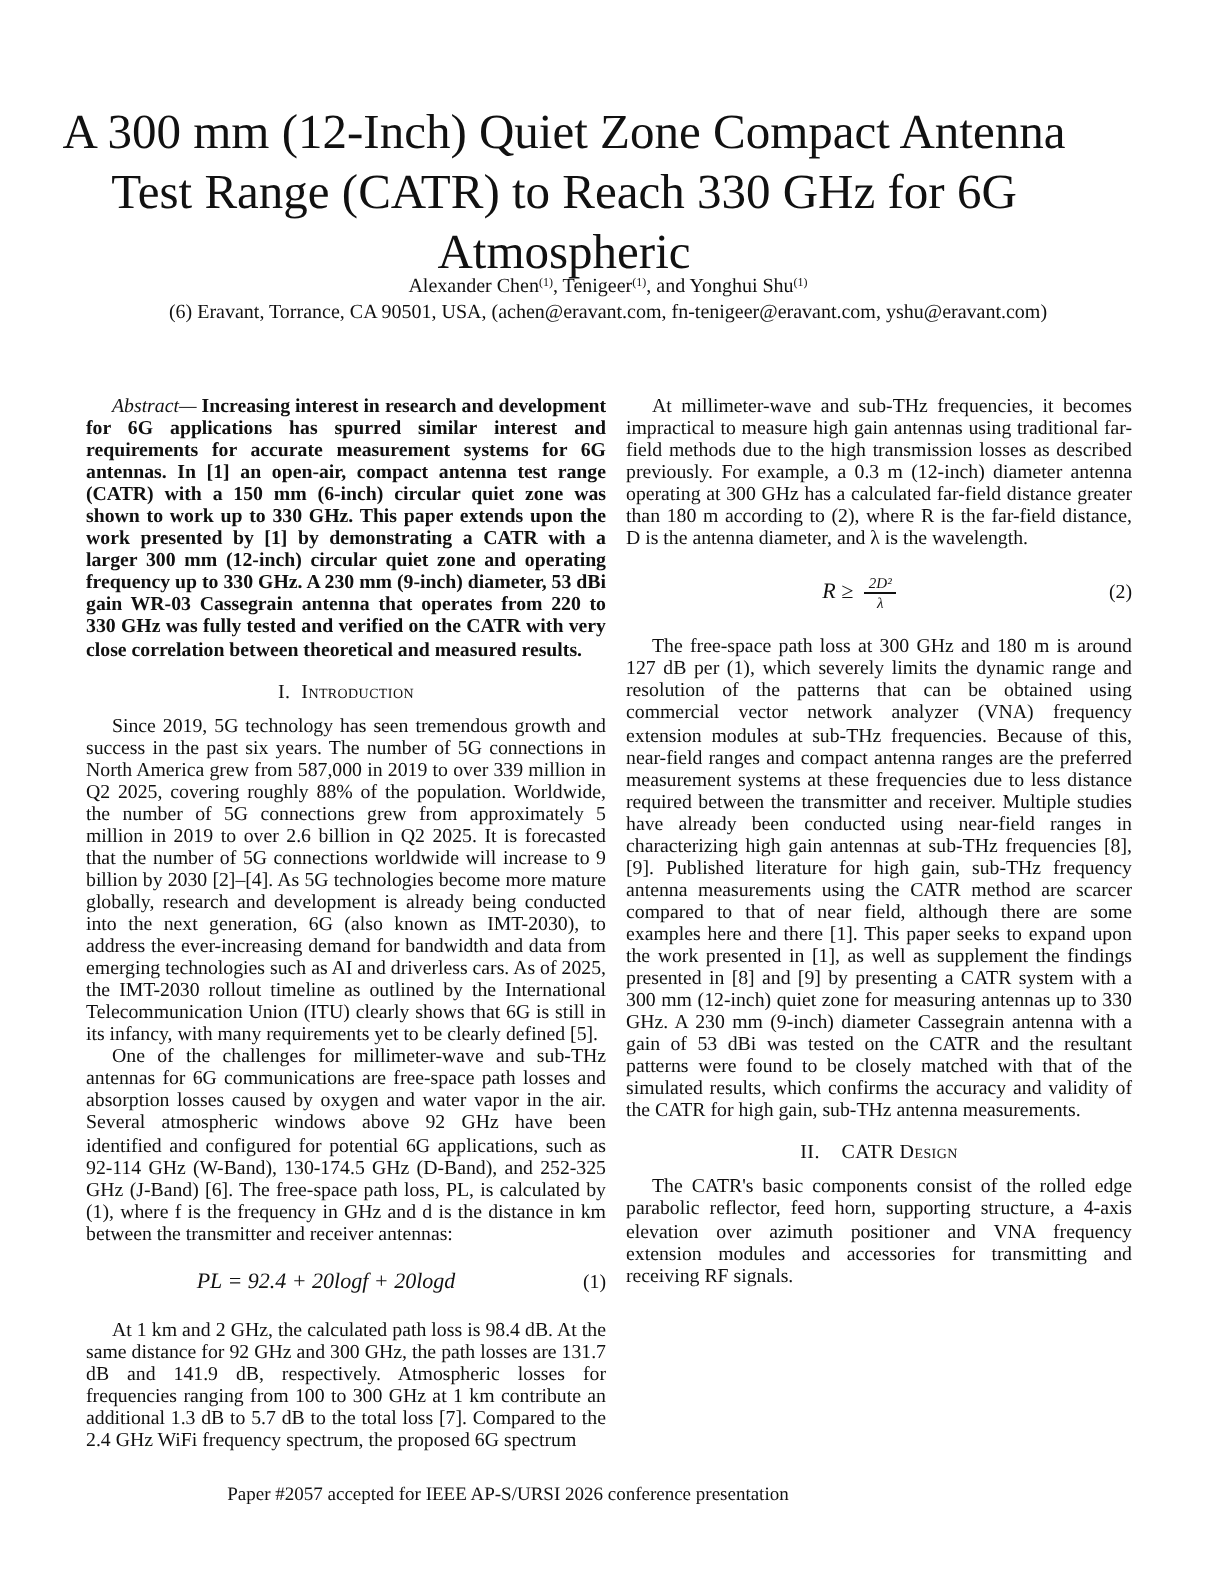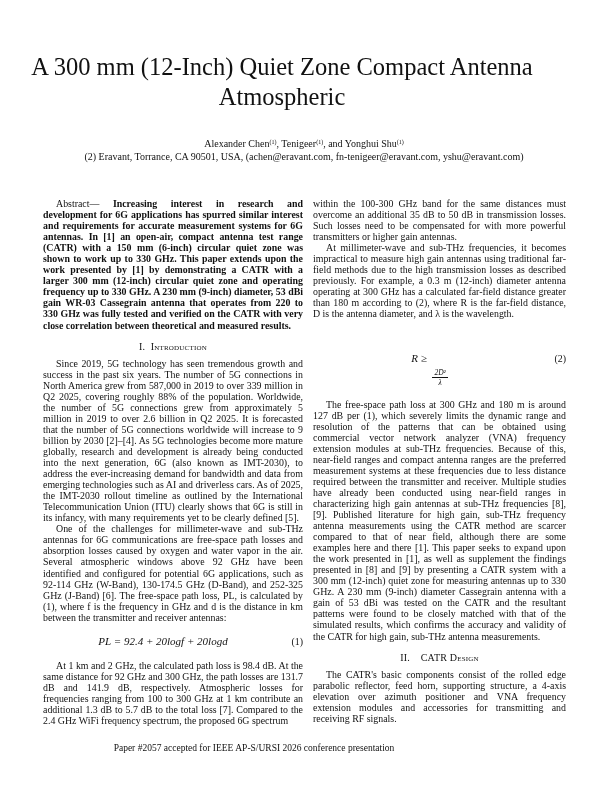--- a/index.html
+++ b/index.html
@@ -11,62 +11,62 @@
              font-size: 10px; line-height: 12px; }
   .affil { position: absolute; top: 151px; left: 0; width: 608px; text-align: center;
            font-size: 10px; line-height: 12px; }
   sup { font-size: 6px; vertical-align: 3px; line-height: 0; }
   .col { position: absolute; top: 198px; font-size: 9.9px; line-height: 11.05px; text-align: justify; }
   .col.left { left: 43px; width: 260px; }
   .col.right { left: 313px; width: 253px; top: 198px; }
   p { margin: 0; text-indent: 13px; }
   p.noindent { text-indent: 0; }
   .abstract { font-weight: bold; }
-  .abstract .lead { font-weight: normal; }
+  .abstract .lead { font-style: italic; font-weight: normal; }
   .section { text-align: center; margin: 10px 0 6px 0; font-size: 10px; letter-spacing: 0.2px; }
   .section .sc { font-variant: small-caps; }
   .eq { display: flex; align-items: center; margin: 13px 0 13px 0; }
   .eq .body { flex: 1; text-align: center; font-style: italic; font-size: 11px; }
   .eq .num { width: 20px; text-align: right; }
-  .eq .frac { display: inline-flex; flex-direction: column; align-items: center; vertical-align: middle; font-size: 7.5px; line-height: 9px; margin-left: 3px; margin-top: 36px; }
+  .eq .frac { display: inline-flex; flex-direction: column; align-items: center; vertical-align: middle; font-size: 7.5px; line-height: 9px; margin-left: 3px; }
   .eq .frac .top { border-bottom: 0.8px solid #111; padding: 0 2px; }
   .footer { position: absolute; top: 743px; left: 0; width: 508px; text-align: center; font-size: 9.5px; }
 </style>
 </head>
 <body>
 
 <div class="title">
   <div>A 300 mm (12-Inch) Quiet Zone Compact Antenna</div>
+  <div>Test Range (CATR) to Reach 330 GHz for 6G</div>
   <div>Atmospheric</div>
 </div>
 
 <div class="authors"><span>Alexander Chen</span><sup>(1)</sup><span>, </span><span>Tenigeer</span><sup>(1)</sup><span>, and </span><span>Yonghui Shu</span><sup>(1)</sup></div>
 
-<div class="affil">(2) Eravant, Torrance, CA 90501, USA, (achen@eravant.com, fn-tenigeer@eravant.com, yshu@eravant.com)</div>
+<div class="affil">(6) Eravant, Torrance, CA 90501, USA, (achen@eravant.com, fn-tenigeer@eravant.com, yshu@eravant.com)</div>
 
 <div class="col left">
   <p class="abstract"><span class="lead">Abstract—</span><span> Increasing interest in research and development for 6G applications has spurred similar interest and requirements for accurate measurement systems for 6G antennas. In [1] an open-air, compact antenna test range (CATR) with a 150 mm (6-inch) circular quiet zone was shown to work up to 330 GHz. This paper extends upon the work presented by [1] by demonstrating a CATR with a larger 300 mm (12-inch) circular quiet zone and operating frequency up to 330 GHz. A 230 mm (9-inch) diameter, 53 dBi gain WR-03 Cassegrain antenna that operates from 220 to 330 GHz was fully tested and verified on the CATR with very close correlation between theoretical and measured results.</span></p>
 
   <div class="section">
     <span>I.</span>&nbsp;&nbsp;<span class="sc">Introduction</span>
   </div>
 
   <p>Since 2019, 5G technology has seen tremendous growth and success in the past six years. The number of 5G connections in North America grew from 587,000 in 2019 to over 339 million in Q2 2025, covering roughly 88% of the population. Worldwide, the number of 5G connections grew from approximately 5 million in 2019 to over 2.6 billion in Q2 2025. It is forecasted that the number of 5G connections worldwide will increase to 9 billion by 2030 [2]–[4]. As 5G technologies become more mature globally, research and development is already being conducted into the next generation, 6G (also known as IMT-2030), to address the ever-increasing demand for bandwidth and data from emerging technologies such as AI and driverless cars. As of 2025, the IMT-2030 rollout timeline as outlined by the International Telecommunication Union (ITU) clearly shows that 6G is still in its infancy, with many requirements yet to be clearly defined [5].</p>
   <p>One of the challenges for millimeter-wave and sub-THz antennas for 6G communications are free-space path losses and absorption losses caused by oxygen and water vapor in the air. Several atmospheric windows above 92 GHz have been identified and configured for potential 6G applications, such as 92-114 GHz (W-Band), 130-174.5 GHz (D-Band), and 252-325 GHz (J-Band) [6]. The free-space path loss, PL, is calculated by (1), where f is the frequency in GHz and d is the distance in km between the transmitter and receiver antennas:</p>
 
   <div class="eq">
     <span class="body">PL = 92.4 + 20logf + 20logd</span>
     <span class="num">(1)</span>
   </div>
 
   <p>At 1 km and 2 GHz, the calculated path loss is 98.4 dB. At the same distance for 92 GHz and 300 GHz, the path losses are 131.7 dB and 141.9 dB, respectively. Atmospheric losses for frequencies ranging from 100 to 300 GHz at 1 km contribute an additional 1.3 dB to 5.7 dB to the total loss [7]. Compared to the 2.4 GHz WiFi frequency spectrum, the proposed 6G spectrum</p>
 </div>
 
 <div class="col right">
-  <p class="noindent">within the 100-300 GHz band for the same distances must overcome an additional 35 dB to 50 dB in transmission losses. Such losses need to be compensated for with more powerful transmitters or higher gain antennas.</p>
   <p>At millimeter-wave and sub-THz frequencies, it becomes impractical to measure high gain antennas using traditional far-field methods due to the high transmission losses as described previously. For example, a 0.3 m (12-inch) diameter antenna operating at 300 GHz has a calculated far-field distance greater than 180 m according to (2), where R is the far-field distance, D is the antenna diameter, and λ is the wavelength.</p>
 
   <div class="eq" style="margin:12px 0 12px 0;">
     <span class="body">
       <span>R ≥</span>
       <span class="frac">
         <span class="top">2D²</span>
         <span>λ</span>
       </span>
     </span>

